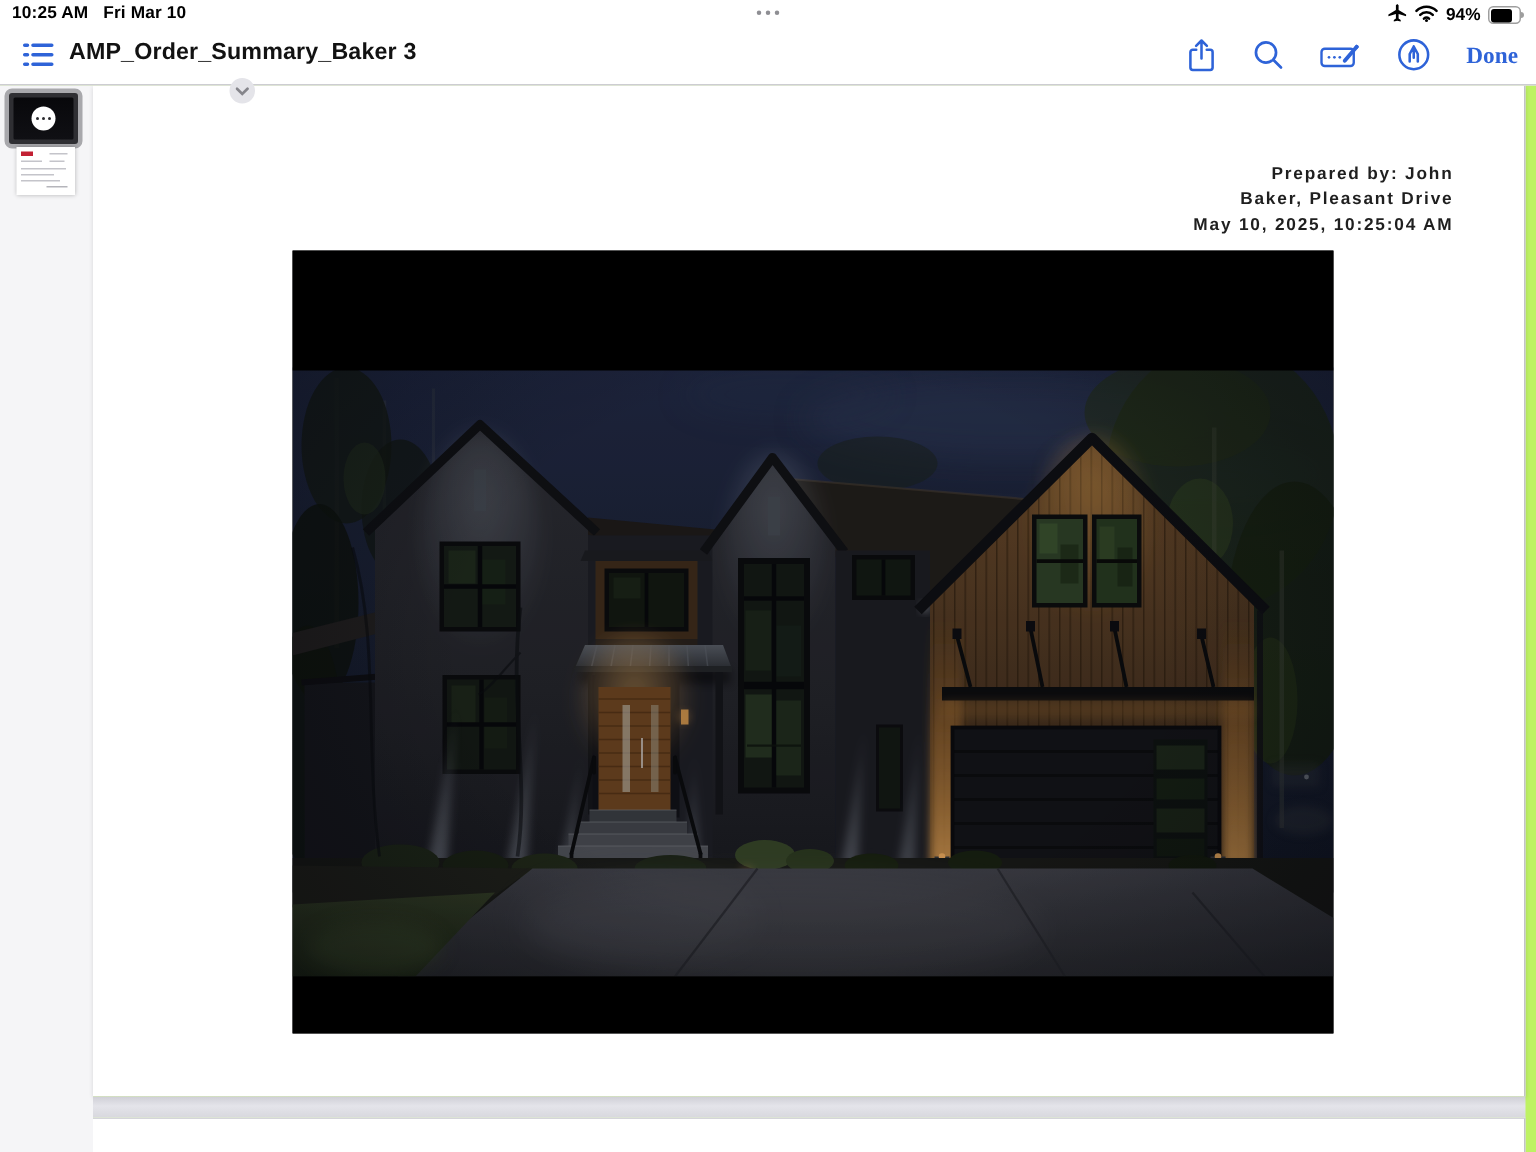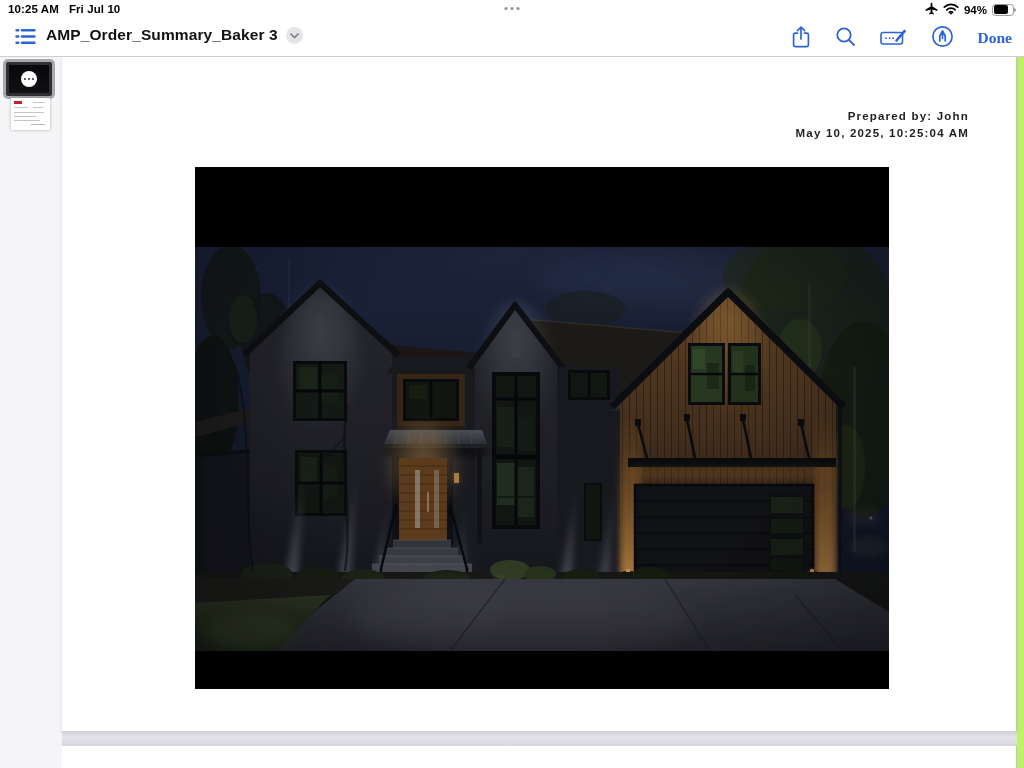--- a/index.html
+++ b/index.html
@@ -24,22 +24,22 @@
   .batt .shell { position:absolute; left:0; top:0; width:22px; height:12px;
     border:1px solid rgba(0,0,0,.38); border-radius:3.5px; }
   .batt .fill { position:absolute; left:1.5px; top:1.5px; height:9px; width:60%;
     background:#000; border-radius:2px; }
   .batt .nub { position:absolute; right:1px; top:4px; width:2px; height:4px;
     background:rgba(0,0,0,.38); border-radius:0 2px 2px 0; }
   .toolbar { position:absolute; left:0; top:20px; width:100%; height:36px; }
   .icon-btn { background:none; border:none; cursor:pointer; display:flex;
     align-items:center; justify-content:center; padding:0; }
   .thumbs-btn { position:absolute; left:15px; top:8px; }
-  .doc-title { position:absolute; left:46px; top:6px; display:flex; align-items:flex-end;
-    gap:8px; cursor:pointer; }
+  .doc-title { position:absolute; left:46px; top:6px; display:flex; align-items:center;
+    gap:8px; cursor:pointer;flex-direction:column; }
   .doc-title .t { font-size:15.5px; font-weight:700; color:#121212; letter-spacing:.1px; }
   .chev-badge { width:17px; height:17px; border-radius:50%; background:#e4e4e9;
     display:flex; align-items:center; justify-content:center; }
   .tb-right { position:absolute; right:12px; top:3px; height:30px; display:flex;
     align-items:center; gap:24px; }
   .done-btn { background:none; border:none; cursor:pointer; font-size:15.5px;
     font-weight:700; color:#2e63d8; font-family:Liberation Serif, serif; }
   
   .content { position:absolute; left:0; top:57px; width:1024px; height:711px; }
   .sidebar { position:absolute; left:0; top:0; width:62px; height:711px; background:#f5f5f7; }
@@ -69,21 +69,21 @@
 </style>
 </head>
 <body>
 
 <div class="screen">
 
   <header class="topbar">
     <div class="statusbar">
       <div class="status-left">
         <span>10:25 AM</span>
-        <span>Fri Jul 10</span>
+        <span>Fri Mar 10</span>
       </div>
       <div class="handle-dots">
           <i></i>
           <i></i>
           <i></i>
         </div>
       <div class="status-right">
         <span>
           <svg width="13" height="13" viewBox="0 0 13 13">
               <path fill="#000" d="M6.5 0.6 L7.4 1.5 L7.4 4.6 L12.4 7.6 L12.4 8.9 L7.4 7.4 L7.4 10.3 L8.8 11.4 L8.8 12.4 L6.5 11.8 L4.2 12.4 L4.2 11.4 L5.6 10.3 L5.6 7.4 L0.6 8.9 L0.6 7.6 L5.6 4.6 L5.6 1.5 Z"></path>
@@ -185,20 +185,21 @@
         <span class="ln" style="left:3px;  top:18px; width:22px;"></span>
         <span class="ln" style="left:3px;  top:22px; width:26px;"></span>
         <span class="ln" style="left:20px; top:26px; width:14px; background:#b5b5bb;"></span>
       </div>
     </aside>
 
     <main class="pages">
       <div class="page1">
         <div class="prepared">
           <div>Prepared by: John</div>
+          <div>Baker, Pleasant Drive</div>
           <div>May 10, 2025, 10:25:04 AM</div>
         </div>
 
         <div class="photo" role="img" aria-label="Night photograph of a modern two-story home with dark brick and warm wood siding, landscape accent lighting, lit wood front door, black garage door and concrete driveway">
           <svg width="694" height="522" viewBox="0 0 694 522">
             <defs>
               <linearGradient id="skyV" x1="0" y1="0" x2="0" y2="1">
                 <stop offset="0" stop-color="#212944"></stop>
                   <stop offset=".45" stop-color="#1a2134"></stop>
                   <stop offset="1" stop-color="#121826"></stop>

